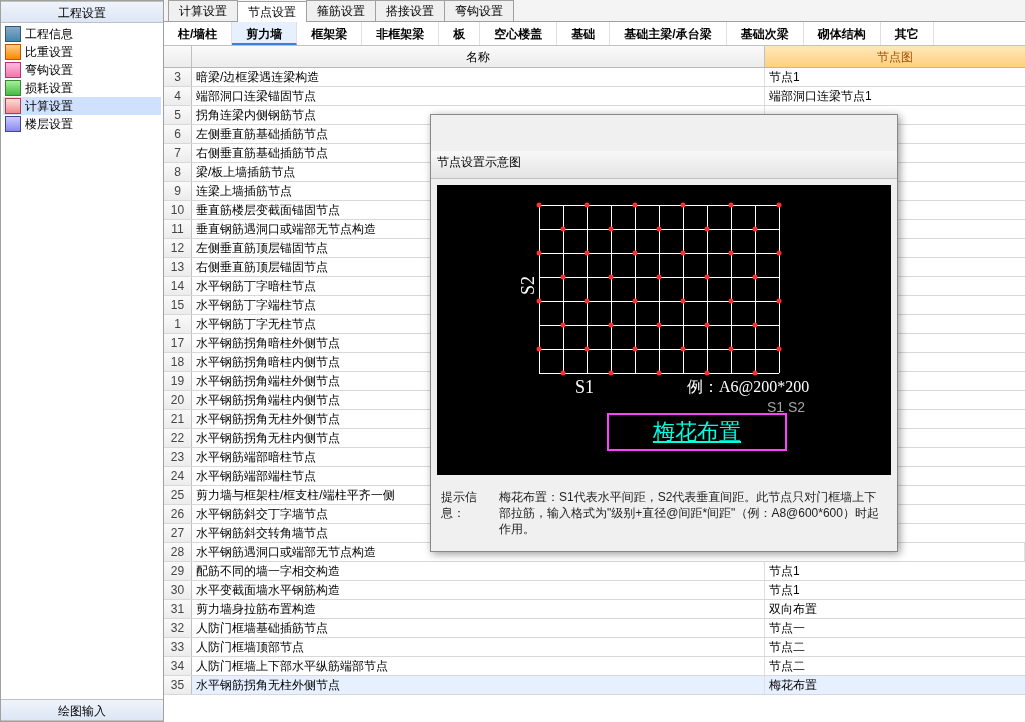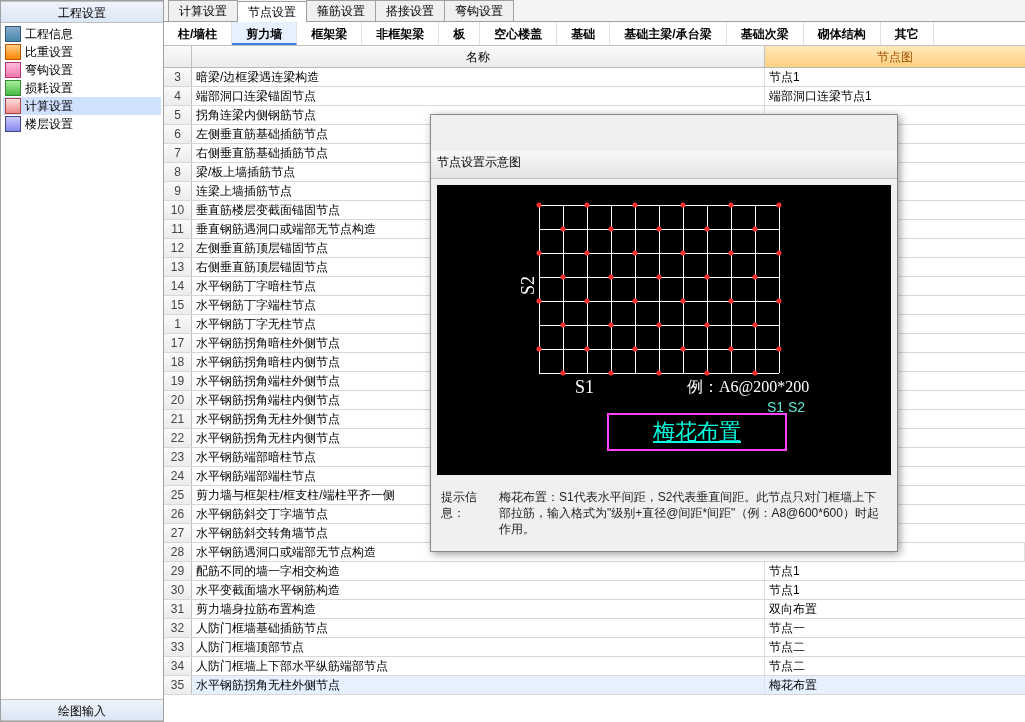--- a/index.html
+++ b/index.html
@@ -48,21 +48,21 @@
 .popup-title { height: 28px; line-height: 22px; padding: 0 6px; background: linear-gradient(#f8f8f8, #e4e4e4); border-bottom: 1px solid #c0c0c0; margin-top: 36px; }
 .popup-canvas { margin: 6px; background: #000; height: 290px; position: relative; }
 .popup-grid { position: absolute; left: 102px; top: 20px; width: 240px; height: 168px; }
 .popup-grid .hline, .popup-grid .vline { position: absolute; background: #fff; }
 .popup-grid .hline { left: 0; right: 0; height: 1px; }
 .popup-grid .vline { top: 0; bottom: 0; width: 1px; }
 .dot { position: absolute; width: 5px; height: 5px; background: #ff3030; border-radius: 50%; transform: translate(-50%, -50%); }
 .axis-s2 { position: absolute; left: 82px; top: 90px; color: #fff; font-size: 18px; transform: rotate(-90deg); font-family: serif; }
 .axis-s1 { position: absolute; left: 138px; top: 192px; color: #fff; font-size: 18px; font-family: serif; }
 .example-txt { position: absolute; left: 250px; top: 192px; color: #fff; font-size: 16px; font-family: SimSun; }
-.example-sub { position: absolute; left: 330px; top: 214px; color: #5eead4; font-size: 14px; }
+.example-sub { position: absolute; left: 330px; top: 214px; color: #a3a3a3; font-size: 14px; }
 .legend-box { position: absolute; left: 170px; top: 228px; width: 180px; height: 38px; border: 2px solid #ff40ff; display: flex; align-items: center; justify-content: center; }
 .legend-txt { color: #00ffe0; font-size: 22px; text-decoration: underline; font-family: KaiTi, serif; }
 .popup-hint { padding: 8px 10px 14px; font-size: 12px; line-height: 16px; color: #222; }
 .hint-label { display: inline-block; width: 58px; vertical-align: top; }
 .hint-body { display: inline-block; width: 380px; }
 </style>
 </head>
 <body>
 
 <div class="nav-panel">

